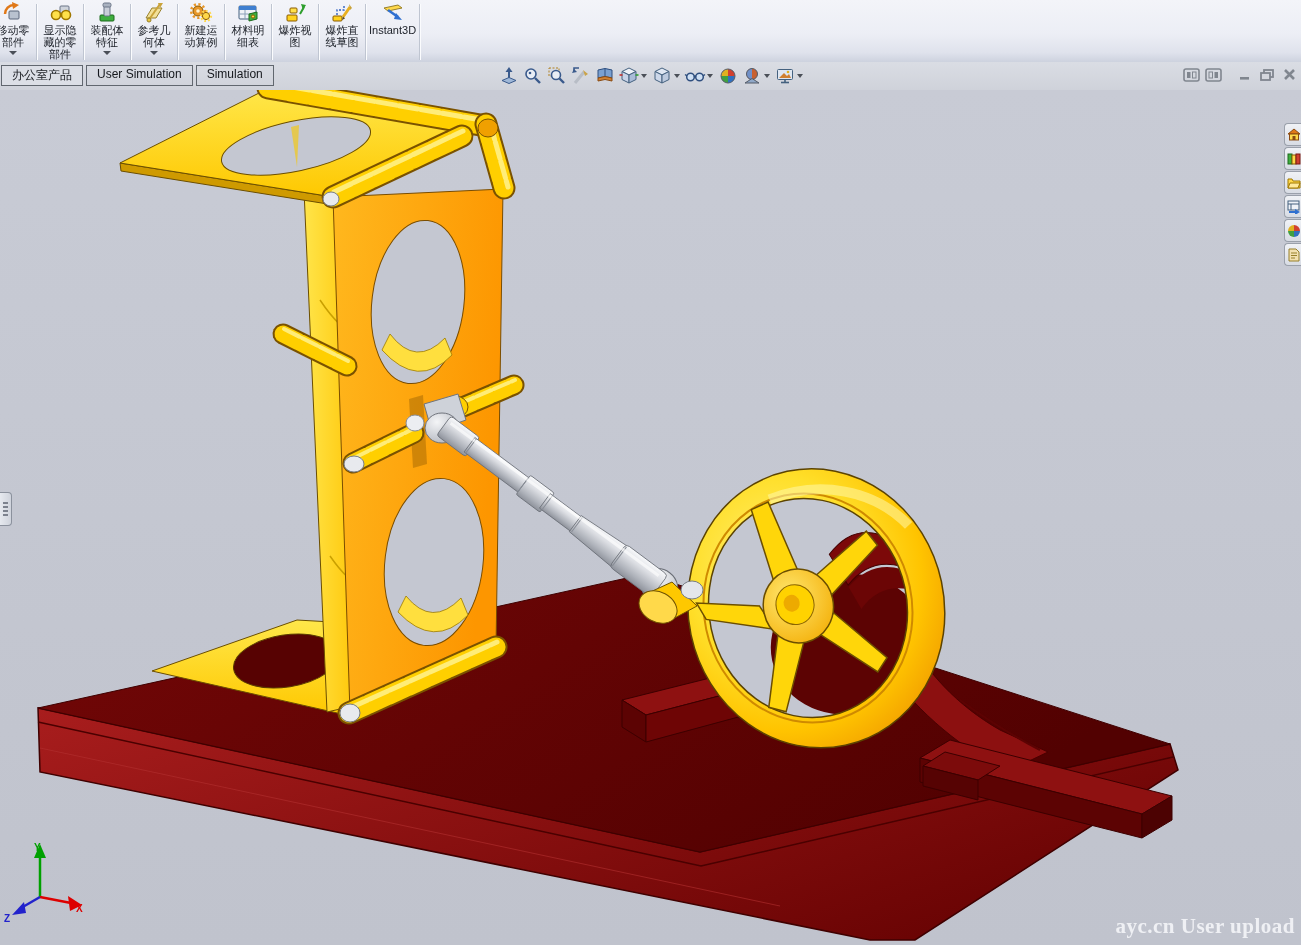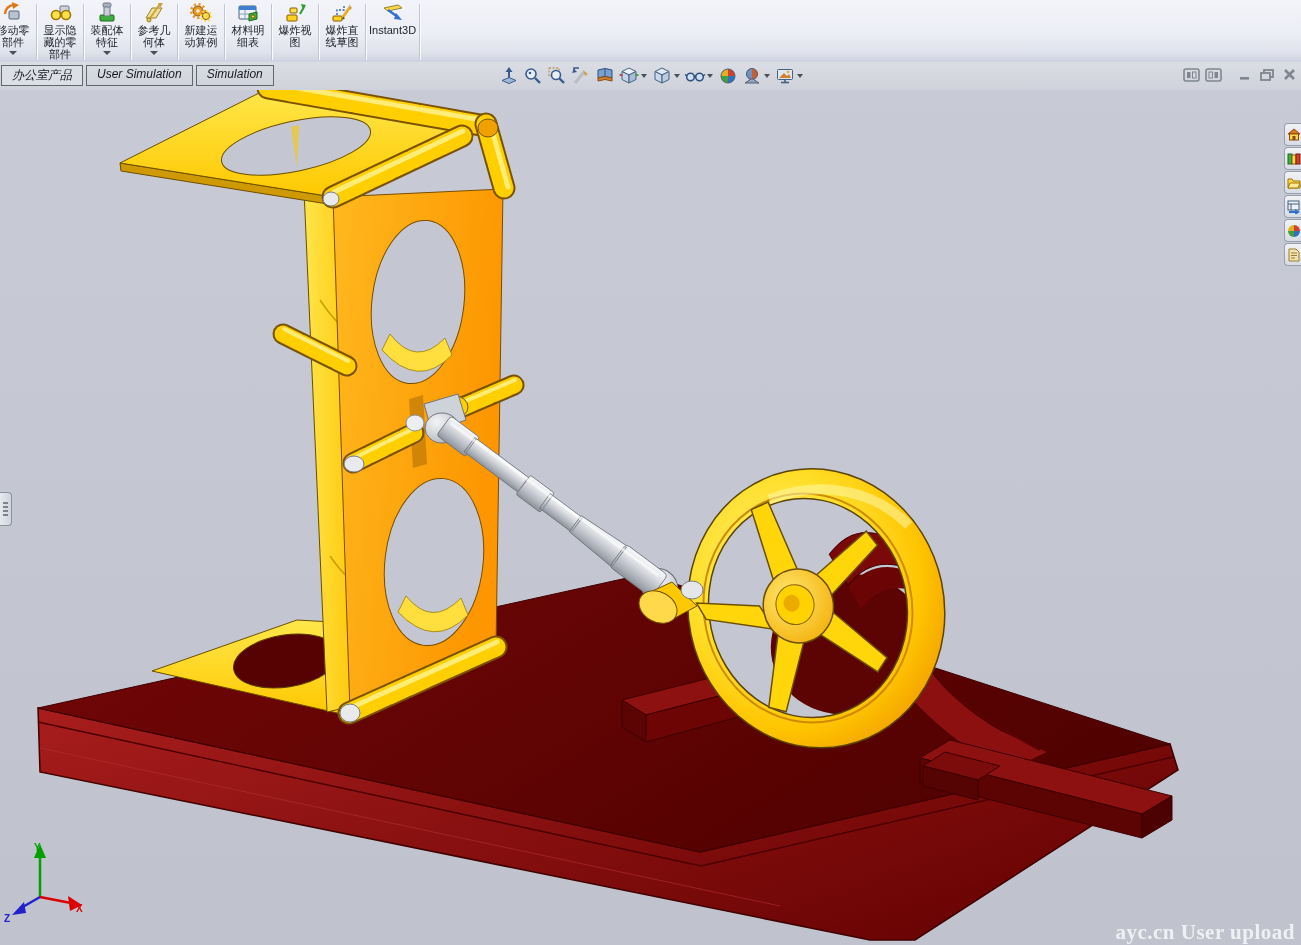--- a/index.html
+++ b/index.html
@@ -23,21 +23,20 @@
   .tb-label{font-size:11px;line-height:12px;color:#20242c;text-align:center;white-space:nowrap;}
   .tb-arrow{width:0;height:0;border-left:4px solid transparent;border-right:4px solid transparent;
     border-top:4px solid #4a4f58;margin-top:3px;}
   .tb-sep{width:1px;height:56px;margin-top:2px;background:#bfc5d1;box-shadow:1px 0 0 #fbfcfe;flex:none;}
   .cut{margin-left:-10px;}
   
   .tabband{
     position:absolute;left:0;top:62px;width:1301px;height:28px;
     background:linear-gradient(#dadde4,#cfd2da);
     border-bottom:1px solid #b0b5bf;
-    font-style:italic;
   }
   .doc-tabs{position:absolute;left:1px;top:3px;display:flex;}
   .doc-tab{
     height:18px;border:1px solid #61676f;margin-right:3px;padding:1px 10px 0 10px;
     font-size:12px;color:#15181d;background:transparent;white-space:nowrap;
   }
   .doc-tab.active{background:#dcdfe6;}
   .headsup{position:absolute;left:497px;top:3px;display:flex;align-items:center;}
   .hu-item{width:24px;height:22px;display:flex;align-items:center;justify-content:center;}
   .hu-drop{width:0;height:0;border-left:3.5px solid transparent;border-right:3.5px solid transparent;
@@ -60,21 +59,21 @@
   .flyout-glyph{width:5px;height:14px;
     background:repeating-linear-gradient(#7c828e 0 2px,transparent 2px 4px);}
   .taskpane{position:absolute;right:0;top:33px;width:17px;display:flex;flex-direction:column;gap:1px;}
   .tp-btn{
     width:17px;height:23px;overflow:hidden;
     background:linear-gradient(#f0f2f6,#d8dce4);
     border:1px solid #9aa0ab;border-right:none;border-radius:4px 0 0 4px;
     display:flex;align-items:center;padding-left:2px;box-sizing:border-box;
   }
   .watermark{
-    position:absolute;right:6px;bottom:0;
+    position:absolute;right:6px;bottom:6px;
     font-family:"Liberation Serif","DejaVu Serif",serif;font-weight:bold;
     font-size:21px;color:#f2f3f7;opacity:.95;letter-spacing:.5px;
   }
 </style>
 </head>
 <body>
 
 <div class="toolbar">
 
   <div class="tb-btn cut">

